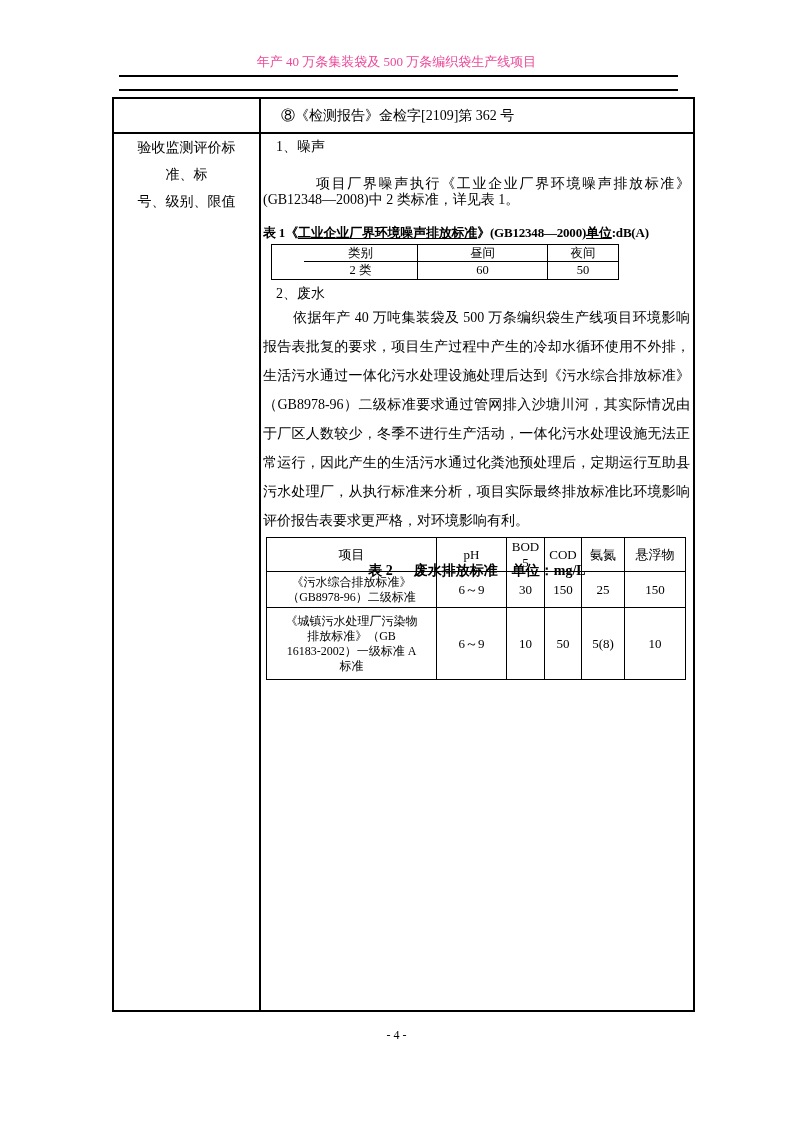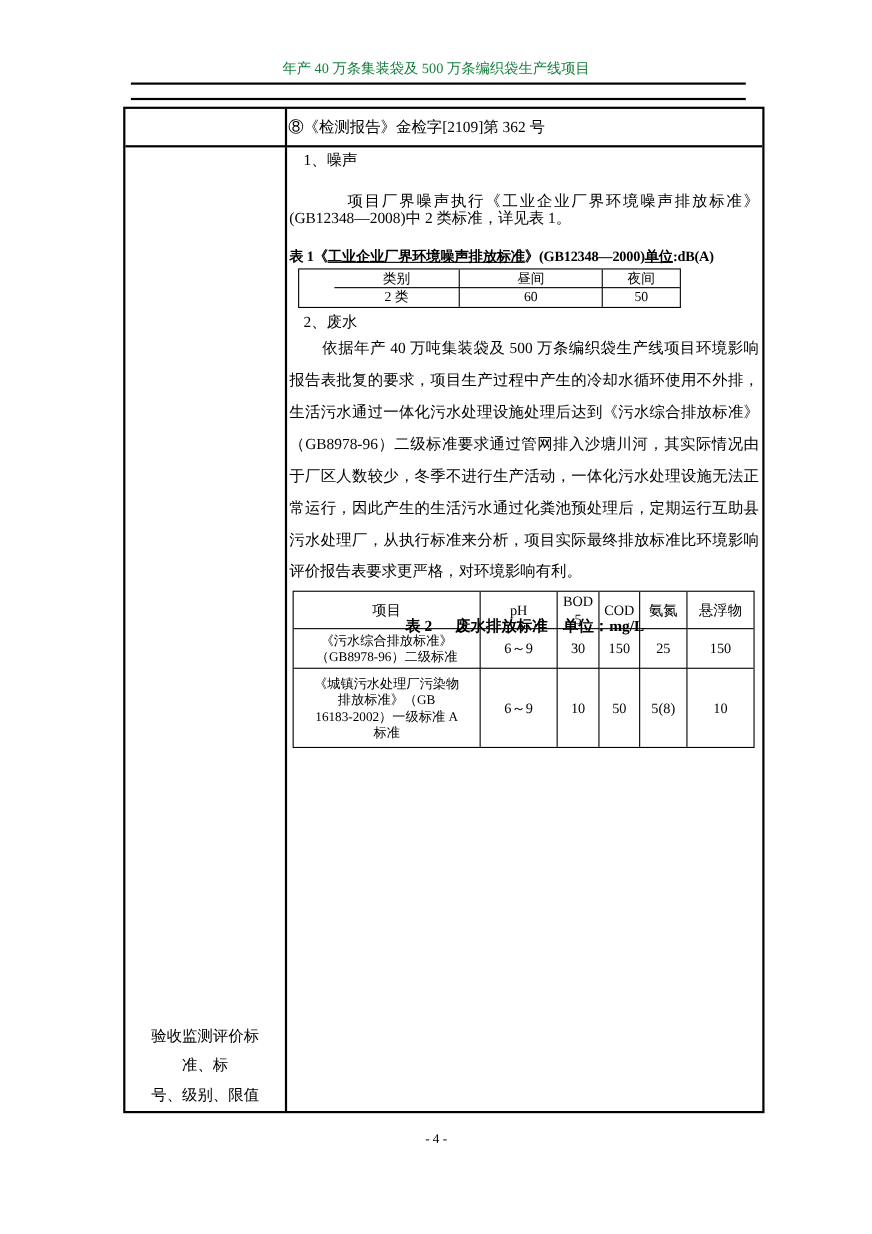--- a/index.html
+++ b/index.html
@@ -7,43 +7,43 @@
   body {
     position: relative;
     font-family: "Liberation Serif", "DejaVu Serif", serif;
     color: #000;
   }
   .page { position: absolute; left: 0; top: 0; width: 793px; height: 1122px; background: #fff; }
 
   
   .doc-title {
     position: absolute; left: 0; top: 53px; width: 100%;
-    text-align: center; font-size: 13px; line-height: 18px; color: #15803d;
+    text-align: center; font-size: 13px; line-height: 18px; color: #ec4899;
   }
   .hrule { position: absolute; left: 119px; width: 559px; height: 0; border-top: 2px solid #000; }
   .hrule-1 { top: 75px; }
   .hrule-2 { top: 89px; }
 
   
   .outer-table {
     position: absolute; left: 112px; top: 97px; width: 583px; height: 915px;
     border: 2px solid #000;
     display: grid;
     grid-template-columns: 147px 1fr;
     grid-template-rows: 35px 1fr;
   }
   .cell-r1c1 { border-right: 2px solid #000; border-bottom: 2px solid #000; }
   .cell-r1c2 {
     border-bottom: 2px solid #000;
     display: flex; align-items: center;
-    padding-left: 1px; font-size: 14px;
+    padding-left: 20px; font-size: 14px;
   }
   .cell-r2c1 {
     border-right: 2px solid #000;
-    display: flex; align-items: flex-end; justify-content: center;
+    display: flex; align-items: flex-start; justify-content: center;
     text-align: center; font-size: 14px; line-height: 27px;
     white-space: pre-line; padding: 0 16px;
   }
   .cell-r2c2 { position: relative; overflow: hidden; }
 
   
   .ln {
     position: absolute; left: 2px; right: 3px;
     font-size: 14px; line-height: 20px; white-space: nowrap;
   }

